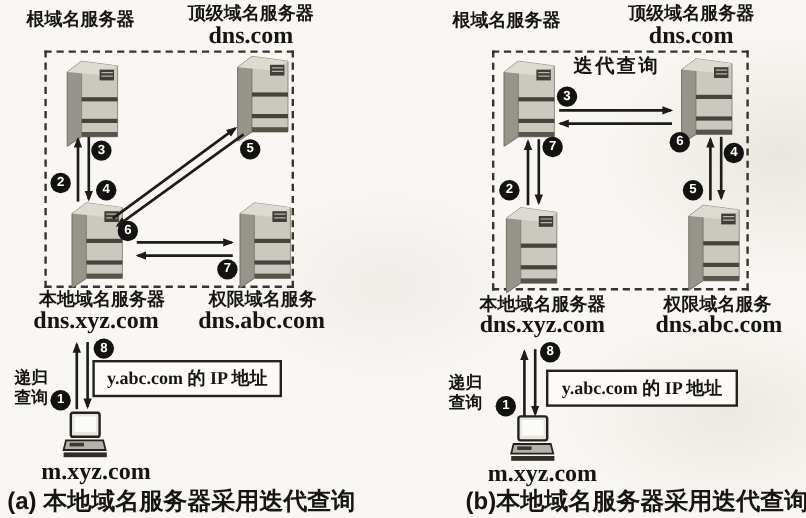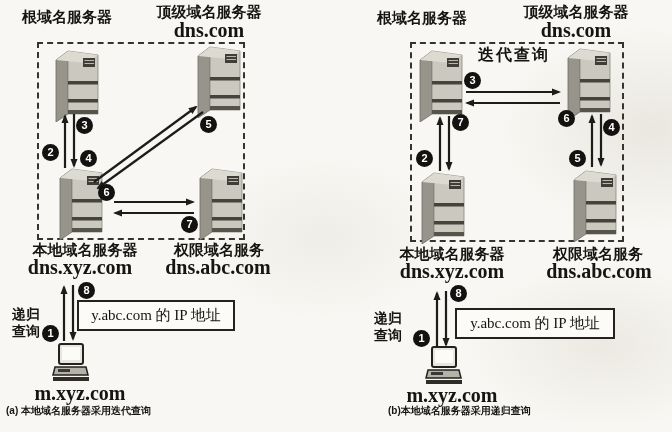--- a/index.html
+++ b/index.html
@@ -7,31 +7,31 @@
     position:relative;width:672px;height:432px;overflow:hidden;
     background:
       radial-gradient(ellipse 180px 120px at 48% 55%, #efede8 0%, rgba(239,237,232,0) 70%),
       radial-gradient(ellipse 220px 150px at 97% 30%, #eae7e0 0%, rgba(234,231,224,0) 70%),
       radial-gradient(ellipse 200px 120px at 90% 80%, #ece9e2 0%, rgba(236,233,226,0) 70%),
       #f8f7f3;
     font-family:"Liberation Sans", sans-serif;color:#161512;
   }
   .lbl{position:absolute;font-weight:bold;font-size:15px;line-height:18px;text-align:center;white-space:nowrap;}
   .latin{font-family:Liberation Serif, serif;font-size:20px;}
-  .caption{position:absolute;font-weight:bold;font-size:10px;white-space:nowrap;}
+  .caption{position:absolute;font-weight:bold;font-size:20px;white-space:nowrap;}
   .qbox{position:absolute;border:2px dashed #35342f;}
   .qtype{position:absolute;font-weight:bold;font-size:16px;letter-spacing:2px;white-space:nowrap;}
   .badge{
     position:absolute;width:17px;height:17px;border-radius:50%;
     background:#131210;color:#fff;font-size:11px;font-weight:bold;
     line-height:17px;text-align:center;
   }
   .ipbox{
     position:absolute;border:2px solid #23221e;background:#fcfbf8;
-    font-weight:normal;font-size:15px;display:flex;align-items:center;justify-content:center;
+    font-weight:bold;font-size:15px;display:flex;align-items:center;justify-content:center;
     white-space:nowrap;font-family:"Liberation Serif", serif;text-align:right;
   }
   .sidenote{position:absolute;font-weight:bold;font-size:14px;line-height:17px;text-align:right;}
   svg.layer{position:absolute;left:0;top:0;pointer-events:none;}
   .icon{position:absolute;}
 </style>
 </head>
 <body>
 
 <div id="stage">
@@ -128,21 +128,21 @@
     <span>递归</span><br>
     <span>查询</span>
   </div>
 
   <div class="ipbox" style="left:455px;top:308px;width:156px;height:27px">y.abc.com 的 IP 地址</div>
 
   <svg class="icon" style="left:423px;top:345px" width="42" height="42">
       <use href="#host"></use>
     </svg>
   <div class="lbl latin" style="left:402px;top:386px;width:100px">m.xyz.com</div>
-  <div class="caption" style="left:388px;top:404px">(b)本地域名服务器采用递归查询</div>
+  <div class="caption" style="left:388px;top:404px">(b)本地域名服务器采用迭代查询</div>
 
   <svg class="layer" width="672" height="432">
     <g stroke="#1d1c19" stroke-width="2.2">
 
       <line x1="65" y1="168" x2="65" y2="116" marker-end="url(#ah)"></line>
       <line x1="74" y1="114" x2="74" y2="166" marker-end="url(#ah)"></line>
       <line x1="94" y1="182" x2="196" y2="107" marker-end="url(#ah)"></line>
       <line x1="203" y1="112" x2="98" y2="188" marker-end="url(#ah)"></line>
       <line x1="114" y1="202" x2="193" y2="202" marker-end="url(#ah)"></line>
       <line x1="194" y1="213" x2="115" y2="213" marker-end="url(#ah)"></line>

